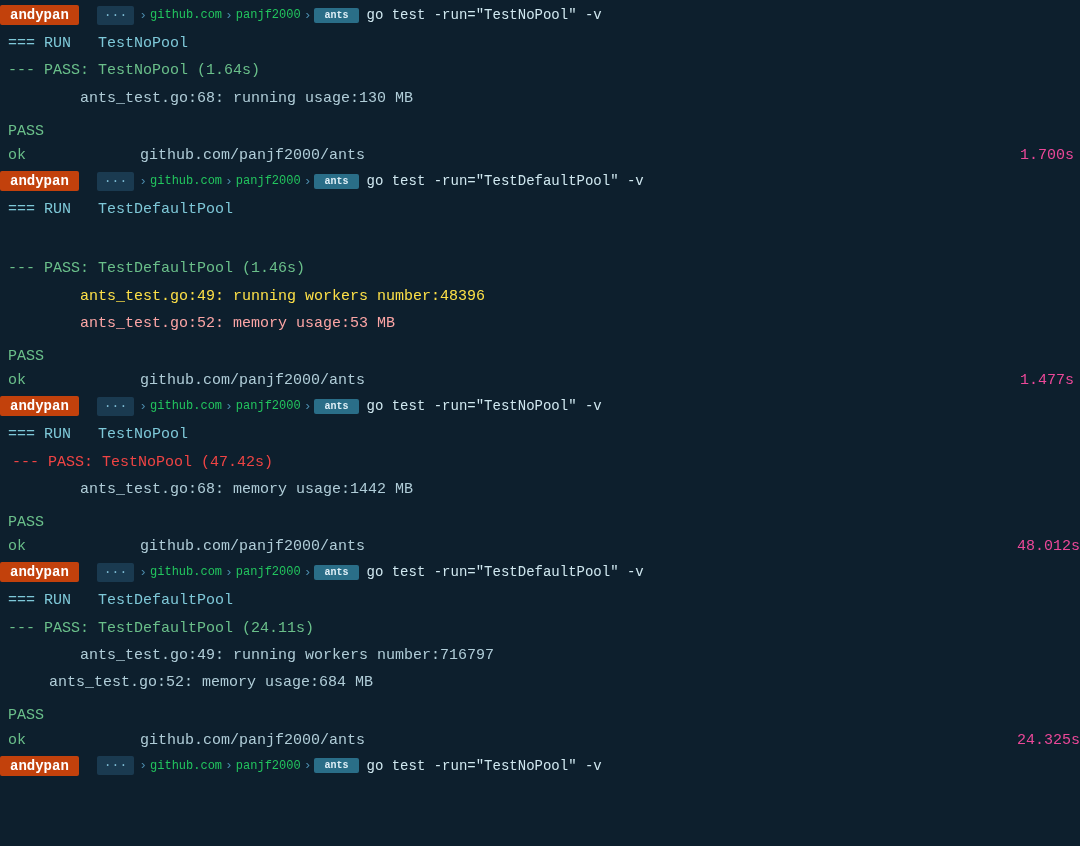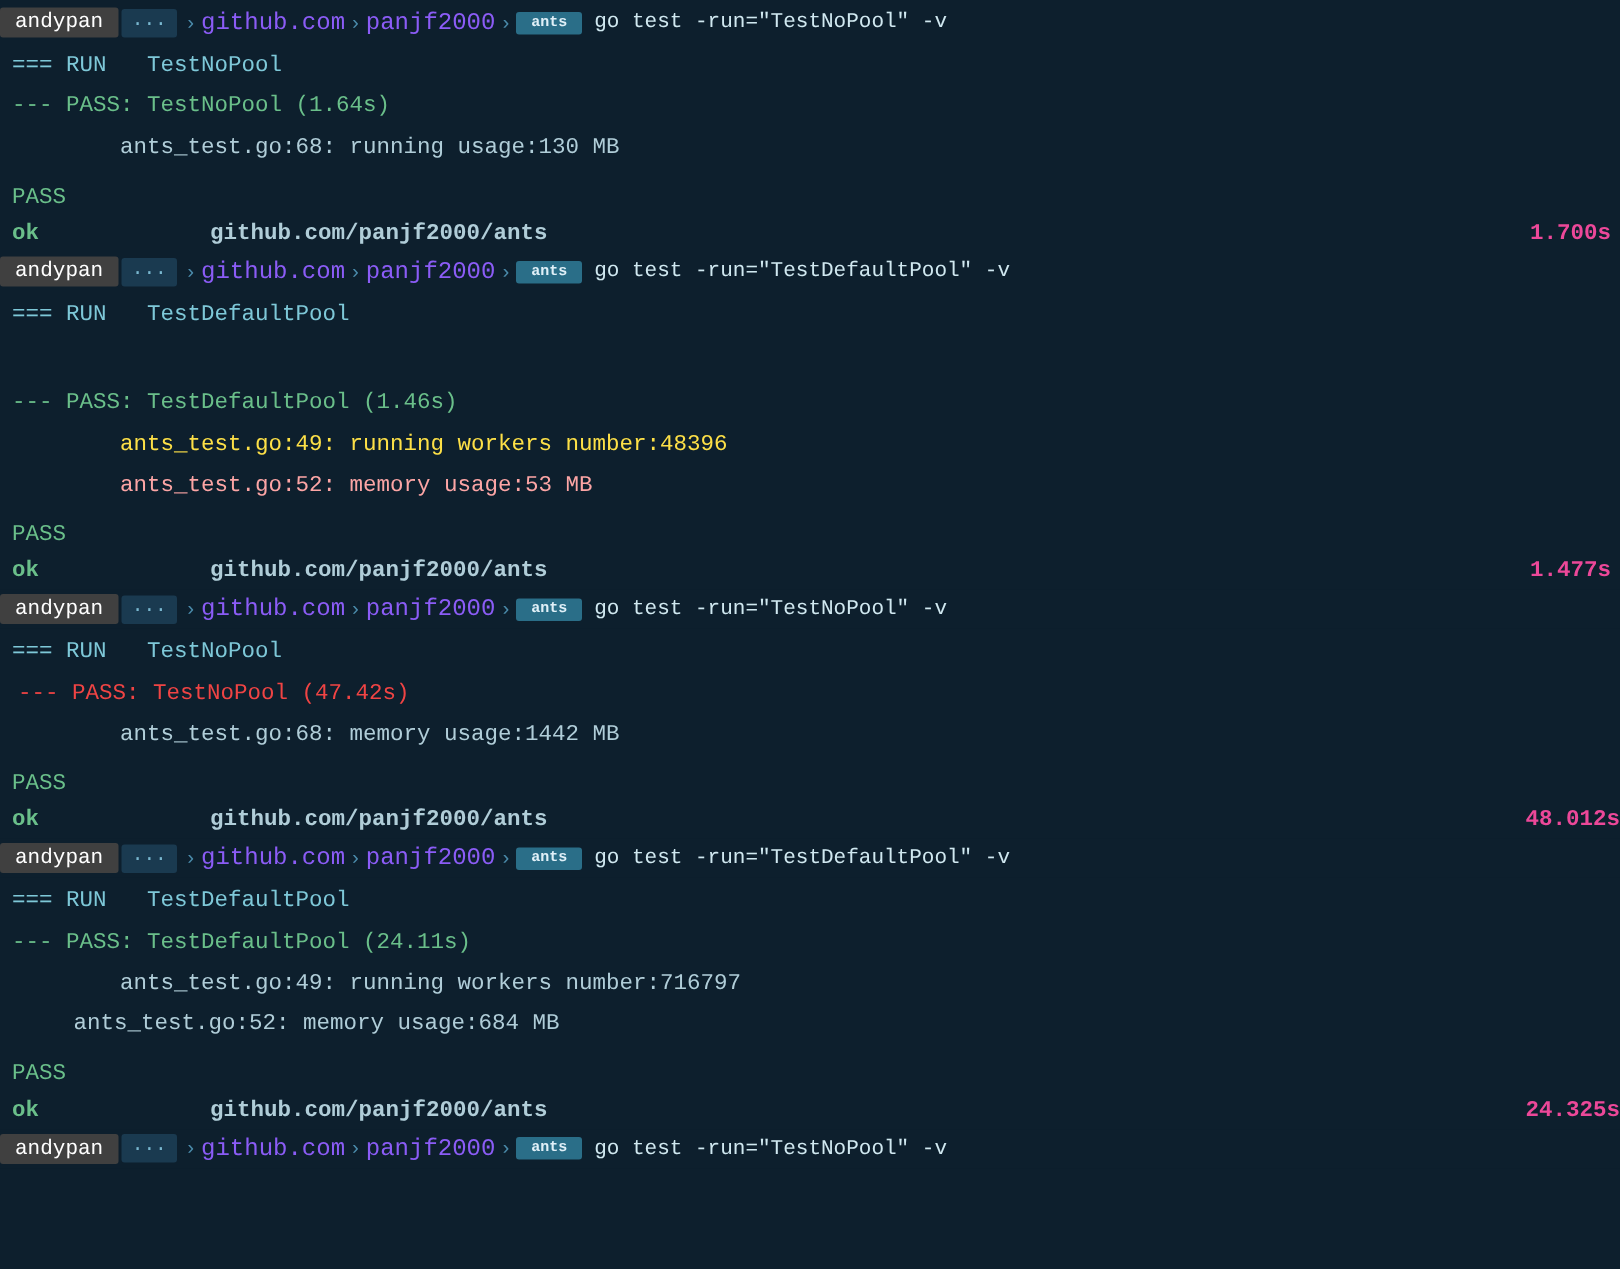--- a/index.html
+++ b/index.html
@@ -35,33 +35,33 @@
 
     .prompt-bar {
       display: flex;
       align-items: center;
       background-color: #0d1f2d;
       padding: 3px 0;
       margin: 2px 0;
     }
 
     .badge-user {
-      background-color: #404040;
+      background-color: #c2410c;
       color: #ffffff;
-      font-weight: normal;
+      font-weight: bold;
       padding: 2px 10px;
       font-size: 14px;
       border-radius: 2px;
-      margin-right: 0;
+      margin-right: 16px;
       display: inline-block;
     }
 
     .prompt-path {
-      color: #8b5cf6;
-      font-size: 16px;
+      color: #22c55e;
+      font-size: 12px;
     }
 
     .badge-repo {
       background-color: #2a6e88;
       color: #e0f0f8;
       font-weight: bold;
       padding: 2px 10px;
       font-size: 10px;
       border-radius: 2px;
       display: inline-block;
@@ -70,21 +70,20 @@
     .prompt-cmd {
       color: #d0e8f0;
       font-size: 14px;
       padding-left: 8px;
     }
 
     .line-ok {
       display: flex;
       padding: 2px 0;
       align-items: flex-end;
-      font-weight: bold;
     }
 
     .col-ok {
       color: #6abf8a;
       min-width: 80px;
       padding-left: 8px;
     }
 
     .col-path {
       color: #b0cdd8;

